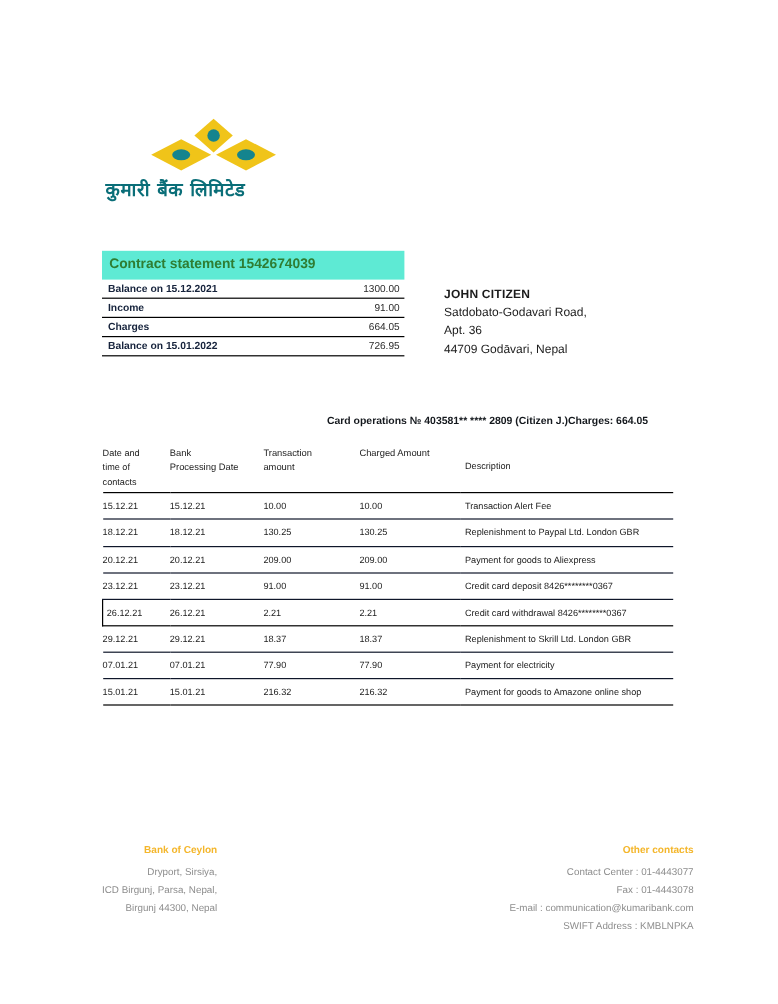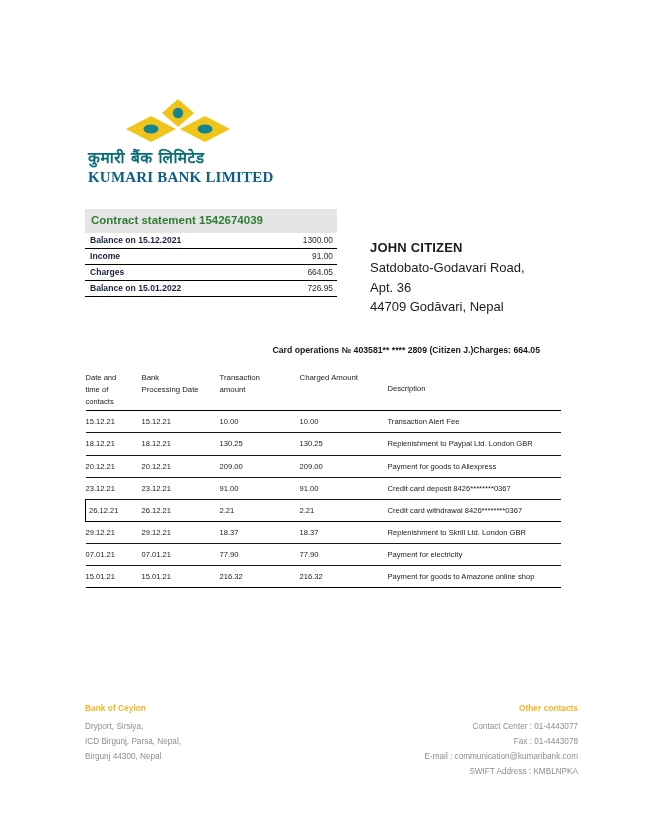--- a/index.html
+++ b/index.html
@@ -63,21 +63,21 @@
   }
 
   
   .summary {
     position: absolute;
     left: 85px;
     top: 167px;
     width: 252px;
   }
   .summary-title {
-    background: #e5e5e5;
+    background: #5eead4;
     color: #2f7d33;
     font-size: 11.5px;
     font-weight: bold;
     padding: 5px 6px 6px 6px;
     line-height: 1.1;
   }
   .summary-row {
     display: flex;
     justify-content: space-between;
     align-items: baseline;
@@ -92,21 +92,21 @@
   .summary-value {
     color: #2b2b2b;
     font-size: 8.4px;
   }
 
   
   .customer {
     position: absolute;
     left: 370px;
     top: 196px;
-    font-size: 13px;
+    font-size: 10px;
     line-height: 1.52;
     color: #1b1b1b;
   }
   .customer-name {
     font-weight: bold;
     letter-spacing: 0.2px;
   }
 
   
   .ops-header {
@@ -170,20 +170,21 @@
   .txn tbody tr:last-child td { border-bottom: 1.6px solid #000000; }
 
   
   .footer-left {
     position: absolute;
     left: 85px;
     top: 659px;
     font-size: 8.2px;
     color: #8d8d8d;
     line-height: 1.85;
+    text-align: right;
   }
   .footer-right {
     position: absolute;
     right: 70px;
     top: 659px;
     font-size: 8.2px;
     color: #8d8d8d;
     line-height: 1.85;
     text-align: right;
   }
@@ -216,21 +217,20 @@
       <svg width="120" height="46" viewBox="0 0 120 46" xmlns="http://www.w3.org/2000/svg">
         <polygon points="60,1 76,15 60,29 44,15" fill="#f0c419"></polygon>
         <ellipse cx="60" cy="15" rx="5.2" ry="5.2" fill="#14848e"></ellipse>
         <polygon points="33,18 58,31 33,44 8,31" fill="#f0c419"></polygon>
         <ellipse cx="33" cy="31" rx="7.5" ry="4.6" fill="#14848e"></ellipse>
         <polygon points="87,18 112,31 87,44 62,31" fill="#f0c419"></polygon>
         <ellipse cx="87" cy="31" rx="7.5" ry="4.6" fill="#14848e"></ellipse>
       </svg>
     </div>
     <div class="logo-devanagari">कुमारी बैंक लिमिटेड</div>
-    <div class="logo-wordmark">KUMARI BANK LIMITED</div>
   </div>
 
   <div class="summary">
     <div class="summary-title">Contract statement 1542674039</div>
 
     <div class="summary-row">
       <span class="summary-label">Balance on 15.12.2021</span>
       <span class="summary-value">1300.00</span>
     </div>
     <div class="summary-row">

